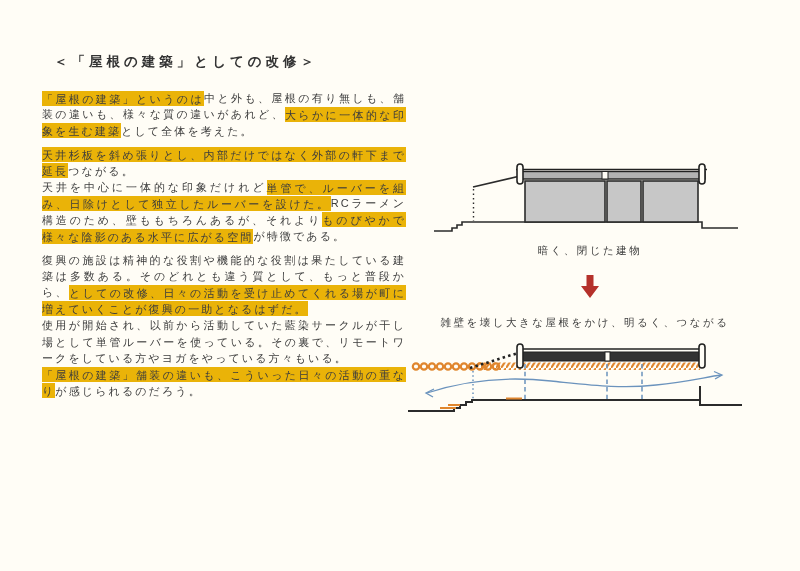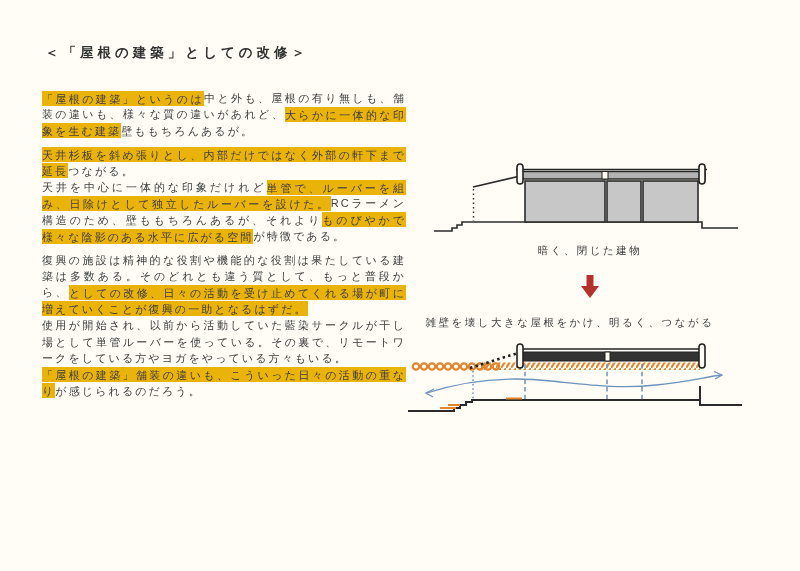--- a/index.html
+++ b/index.html
@@ -4,50 +4,50 @@
 <style>
   html,body{margin:0;padding:0;}
   body{
     width:800px;height:571px;position:relative;overflow:hidden;
     background:#fffdf6;color:#3c3c3c;
     font-family:"Liberation Sans","DejaVu Sans",sans-serif;
   }
   .page-title{
     position:absolute;left:42px;top:41px;
     font-size:13.5px;font-weight:bold;letter-spacing:4px;color:#333;
-    margin:3px;white-space:nowrap;
+    margin:12px;white-space:nowrap;
   }
   .text-column{
     position:absolute;left:42px;top:90px;width:364px;
     font-size:11px;line-height:16.4px;letter-spacing:2.1px;
     text-align:justify;
   }
   .text-column p{margin:0 0 7px 0;}
   mark{
     background:#eab308;color:inherit;padding:1.5px 0;
     -webkit-box-decoration-break:clone;box-decoration-break:clone;
   }
   .diagram{position:absolute;}
   .diagram-caption{
     position:absolute;font-size:10.5px;letter-spacing:2.5px;color:#3c3c3c;
     text-align:center;white-space:nowrap;
   }
   .cap-before{left:440px;top:244px;width:300px;font-family:Liberation Serif, serif;}
-  .cap-after{left:400px;top:316px;width:340px;}
+  .cap-after{left:415px;top:316px;width:340px;}
   .down-arrow{position:absolute;left:581px;top:275px;width:18px;height:24px;}
 </style>
 </head>
 <body>
 
 <main>
 
   <h1 class="page-title">＜「屋根の建築」としての改修＞</h1>
 
   <section class="text-column">
-    <p><mark>「屋根の建築」というのは</mark><span>中と外も、屋根の有り無しも、舗装の違いも、様々な質の違いがあれど、</span><mark>大らかに一体的な印象を生む建築</mark><span>壁ももちろんあるが。</span></p>
+    <p><mark>「屋根の建築」というのは</mark><span>中と外も、屋根の有り無しも、舗装の違いも、様々な質の違いがあれど、</span><mark>大らかに一体的な印象を生む建築</mark><span>として全体を考えた。</span></p>
     <p><mark>天井杉板を斜め張りとし、内部だけではなく外部の軒下まで延長</mark><span>つながる。</span><br><span>天井を中心に一体的な印象だけれど</span><mark>単管で、ルーバーを組み、日除けとして独立したルーバーを設けた。</mark><span>RCラーメン構造のため、壁ももちろんあるが、それより</span><mark>ものびやかで様々な陰影のある水平に広がる空間</mark><span>が特徴である。</span></p>
     <p><span>復興の施設は精神的な役割や機能的な役割は果たしている建築は多数ある。そのどれとも違う質として、もっと普段から、</span><mark>としての改修、日々の活動を受け止めてくれる場が町に増えていくことが復興の一助となるはずだ。</mark><br><span>使用が開始され、以前から活動していた藍染サークルが干し場として単管ルーバーを使っている。その裏で、リモートワークをしている方やヨガをやっている方々もいる。</span><br><mark>「屋根の建築」舗装の違いも、こういった日々の活動の重なり</mark><span>が感じられるのだろう。</span></p>
   </section>
 
   <div class="diagram" style="left:430px;top:138px;width:310px;height:100px;">
     <svg width="310" height="100" viewBox="0 0 310 100">
       <g fill="none" stroke="#2b2b2b" stroke-width="1.6">
         <path d="M4,93 H22 V90 H27 V87 H32 V84 H47"></path>
         <path d="M47,84 H272 V90 H308"></path>
       </g>

